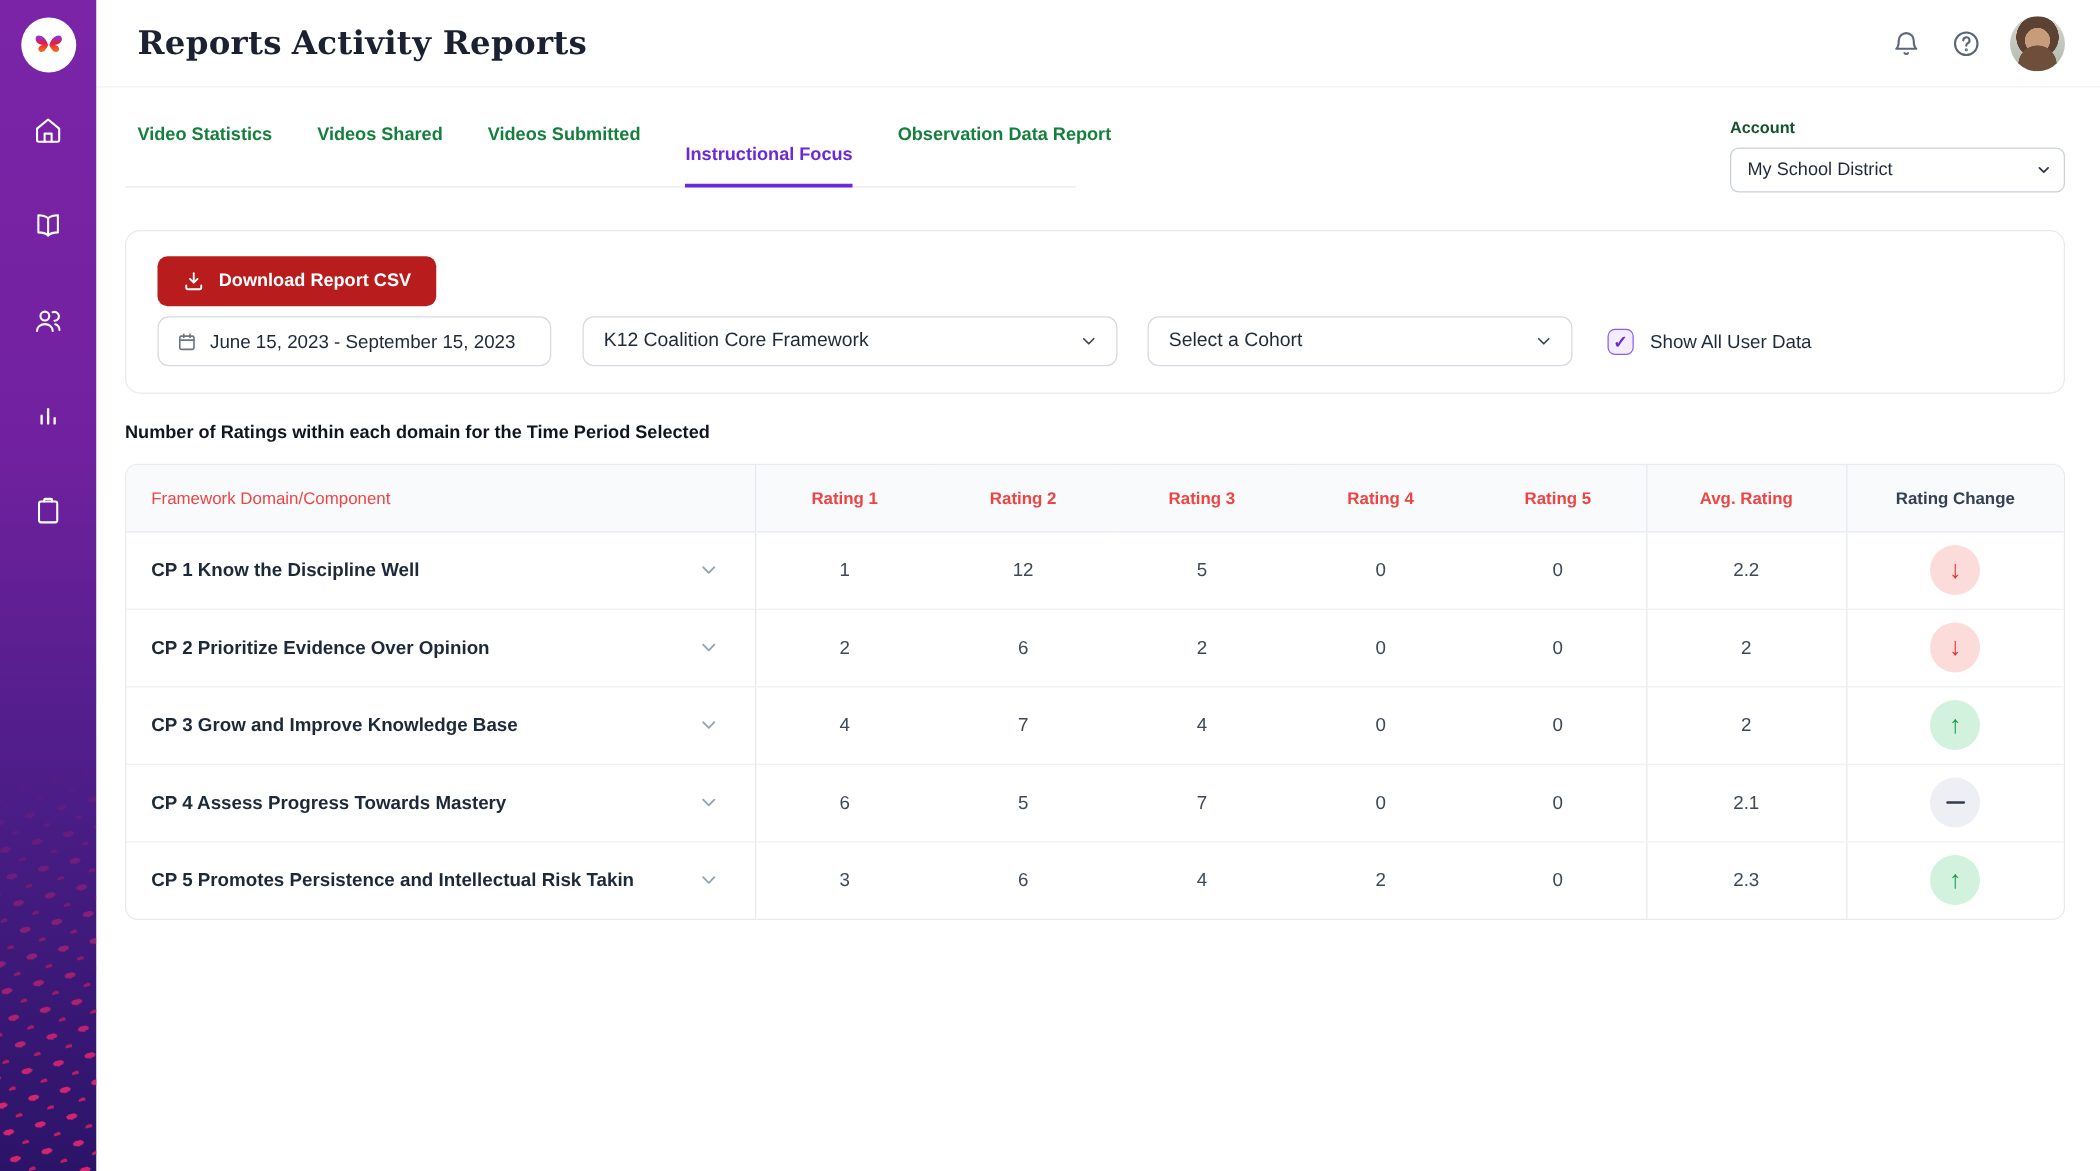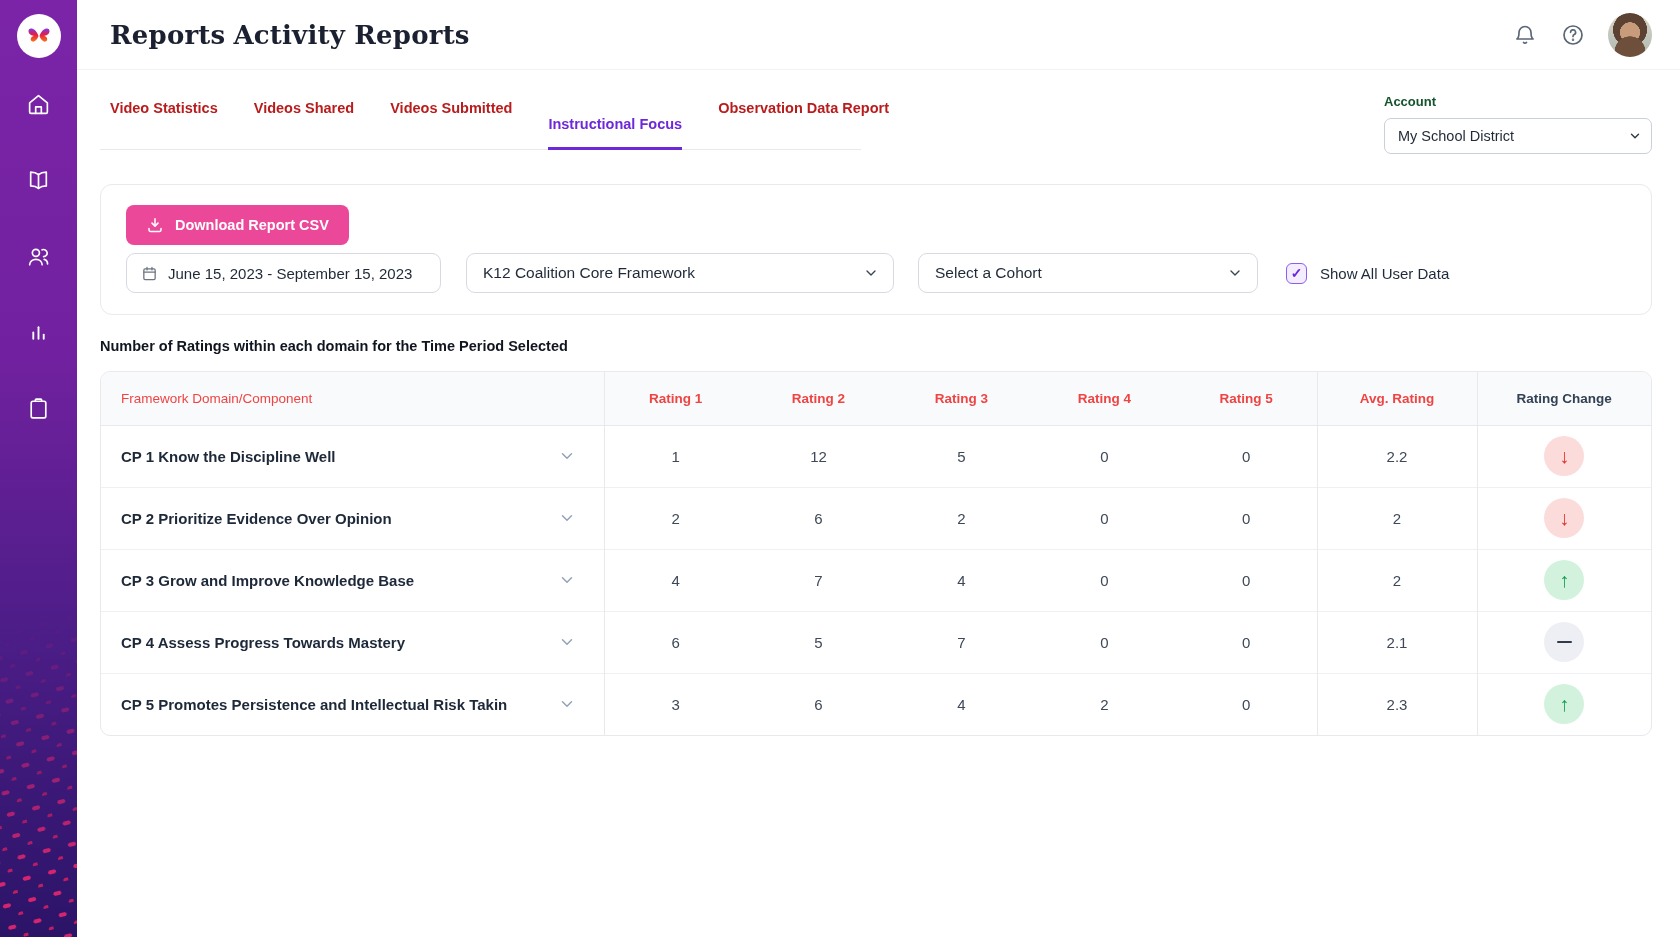--- a/index.html
+++ b/index.html
@@ -41,37 +41,37 @@
             background:
               radial-gradient(circle at 50% 88%, #6E4F3C 0 34%, transparent 35%),
               radial-gradient(circle at 50% 44%, #C89B7B 0 30%, transparent 31%),
               radial-gradient(circle at 50% 38%, #5B4233 0 48%, transparent 49%),
               linear-gradient(180deg,#D9D4CB 0%,#AEB9AE 100%); }
 
   
   .subheader { position:relative; height:88px; flex:0 0 88px; }
   .tabs { position:absolute; left:23px; top:30px; width:761px; padding-left:10px;
           display:flex; gap:36px; border-bottom:1px solid #E7E9ED; }
-  .tab { font-size:14.5px; font-weight:700; color:#b91c1c; padding-bottom:15px;
+  .tab { font-size:14.5px; font-weight:700; color:#15803d; padding-bottom:15px;
          border-bottom:3px solid transparent; margin-bottom:-1px; cursor:pointer; white-space:nowrap; }
   .tab.active { color:#6D28D9; border-bottom-color:#6D28D9;margin-top:16px; }
   .account { position:absolute; right:30px; top:24px; width:268px; }
   .account-label { font-size:13px; font-weight:700; color:#14532d; margin-bottom:9px; }
   .select-wrap { position:relative; }
   .select-wrap select { width:100%; height:36px; appearance:none; -webkit-appearance:none;
           border:1px solid #C9D0DA; border-radius:7px; background:#fff; padding:0 30px 0 13px;
           font-size:14.5px; color:#1F2937; font-family:"Liberation Sans",sans-serif; cursor:pointer; }
   .select-wrap .chev { position:absolute; right:10px; top:50%; transform:translateY(-50%);
           width:14px; height:14px; color:#2F3744; pointer-events:none; }
 
   
   .page { padding:0 30px 0 23px; }
   .filter-card { margin-top:26px; width:100%; border:1px solid #E8EAED; border-radius:12px;
                  background:#fff; padding:20px 25px 21px 25px; }
-  .btn-download { height:40px; padding:0 20px; background:#ec4899; color:#fff; border:none;
+  .btn-download { height:40px; padding:0 20px; background:#b91c1c; color:#fff; border:none;
                   border-radius:8px; display:inline-flex; align-items:center; gap:11px;
                   font-size:14.5px; font-weight:700; cursor:pointer;
                   font-family:"Liberation Sans",sans-serif; }
   .btn-download svg { width:18px; height:18px; }
   .filter-row { margin-top:8px; display:flex; align-items:center; }
   .field { height:40px; border:1px solid #D7DAE0; border-radius:9px; background:#fff;
            display:flex; align-items:center; cursor:pointer; }
   .date-field { width:315px; padding:0 14px; gap:10px; color:#1F2937; font-size:15px; }
   .date-field svg { width:17px; height:17px; color:#6B7480; flex:0 0 17px; }
   .dd { position:relative; padding:0 40px 0 16px; font-size:15.5px; color:#1F2937; }

